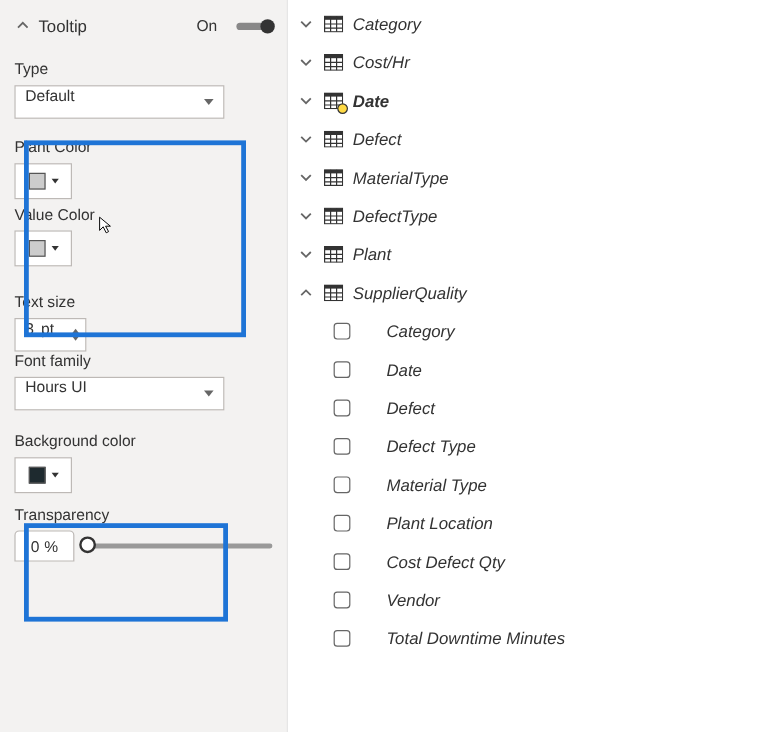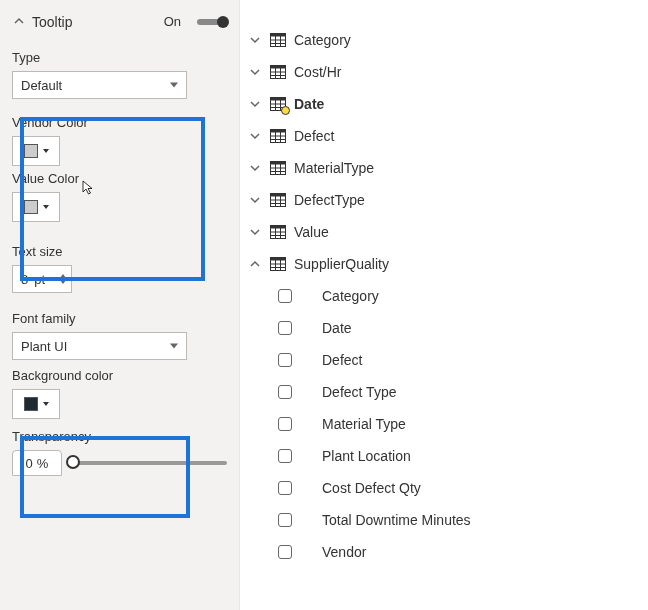--- a/index.html
+++ b/index.html
@@ -17,21 +17,22 @@
   .left-pane {
     width: 240px;
     background: #f3f2f1;
     border-right: 1px solid #e6e6e6;
     padding: 10px 12px;
     position: relative;
   }
   .right-pane {
     flex: 1;
     background: #fff;
-    padding-top: 24px;
+    padding-top: 4px;
+    font-style: italic;
   }
   
   .section-header {
     display: flex;
     align-items: flex-start;
     padding: 4px 0 10px 0;
   }
   .section-header .title {
     flex: 1;
     font-size: 14px;
@@ -63,22 +64,22 @@
   .prop-label {
     font-size: 13px;
     color: #333;
     margin: 10px 0 6px 0;
   }
   .select, .input-num {
     background: #fff;
     border: 1px solid #bdb9b6;
     height: 28px;
     display:flex;
-    align-items:center;
-    padding: 11px 8px;
+    align-items:flex-start;
+    padding: 0 8px;
     font-size:13px;
     position:relative;
   }
   .select { width: 175px; }
   .select::after {
     content: "";
     position:absolute; right:8px; top:50%;
     width:0;height:0;border-left:4px solid transparent;border-right:4px solid transparent;
     border-top:5px solid #666;
     transform: translateY(-50%);
@@ -195,21 +196,21 @@
     </span>
   </div>
 
   <div class="prop-label">Type</div>
   <div class="select">
     <span>Default</span>
   </div>
 
   <div style="height:6px"></div>
 
-  <div class="prop-label">Vendor Color</div>
+  <div class="prop-label">Plant Color</div>
   <div class="color-swatch">
     <span class="swatch swatch-gray"></span>
     <span class="caret"></span>
   </div>
 
   <div class="prop-label" style="margin-top:5px">Value Color</div>
   <div class="color-swatch">
     <span class="swatch swatch-gray"></span>
     <span class="caret"></span>
   </div>
@@ -217,26 +218,26 @@
   <div class="prop-label" style="margin-top:22px">Text size</div>
   <div class="input-num">
     <span>8</span>
     <span style="margin-left:6px">pt</span>
     <span class="stepper">
       <span class="up"></span>
         <span class="down"></span>
     </span>
   </div>
 
-  <div class="prop-label" style="margin-top:18px">Font family</div>
+  <div class="prop-label" style="margin-top:0">Font family</div>
   <div class="select">
-    <span>Plant UI</span>
-  </div>
-
-  <div class="prop-label" style="margin-top:8px">Background color</div>
+    <span>Hours UI</span>
+  </div>
+
+  <div class="prop-label" style="margin-top:18px">Background color</div>
   <div class="color-swatch">
     <span class="swatch swatch-dark"></span>
     <span class="caret"></span>
   </div>
 
   <div class="prop-label" style="">Transparency</div>
   <div class="transparency-row">
     <div class="pct-box">
       <span>0</span>
       <span style="margin-left:4px">%</span>
@@ -366,21 +367,21 @@
   </span>
         <span class="tbl-icon">
     <svg width="16" height="14" viewBox="0 0 16 14">
       <rect x="0.5" y="0.5" width="15" height="13" fill="none" stroke="#333"></rect>
       <rect x="0.5" y="0.5" width="15" height="3" fill="#333"></rect>
       <line x1="0.5" y1="7" x2="15.5" y2="7" stroke="#333"></line>
       <line x1="0.5" y1="10.5" x2="15.5" y2="10.5" stroke="#333"></line>
       <line x1="5.5" y1="0.5" x2="5.5" y2="13.5" stroke="#333"></line>
       <line x1="10.5" y1="0.5" x2="10.5" y2="13.5" stroke="#333"></line>
     </svg></span>
-        <span class="tname">Value</span>
+        <span class="tname">Plant</span>
       </div>
       <div class="tree-item">
         <span class="chevron-down">
     <svg width="10" height="10" viewBox="0 0 10 10">
             <path d="M1 7 L5 3 L9 7" stroke="#666" stroke-width="1.5" fill="none"></path>
           </svg>
   </span>
         <span class="tbl-icon">
     <svg width="16" height="14" viewBox="0 0 16 14">
       <rect x="0.5" y="0.5" width="15" height="13" fill="none" stroke="#333"></rect>
@@ -425,21 +426,21 @@
         <span>Plant Location</span>
       </div>
       <div class="field-item">
         <span class="checkbox"></span>
         <span style="width:14px"></span>
         <span>Cost Defect Qty</span>
       </div>
       <div class="field-item">
         <span class="checkbox"></span>
         <span style="width:14px"></span>
+        <span>Vendor</span>
+      </div>
+      <div class="field-item">
+        <span class="checkbox"></span>
+        <span style="width:14px"></span>
         <span>Total Downtime Minutes</span>
-      </div>
-      <div class="field-item">
-        <span class="checkbox"></span>
-        <span style="width:14px"></span>
-        <span>Vendor</span>
       </div>
     </div>
 </div>
 
 </body></html>

